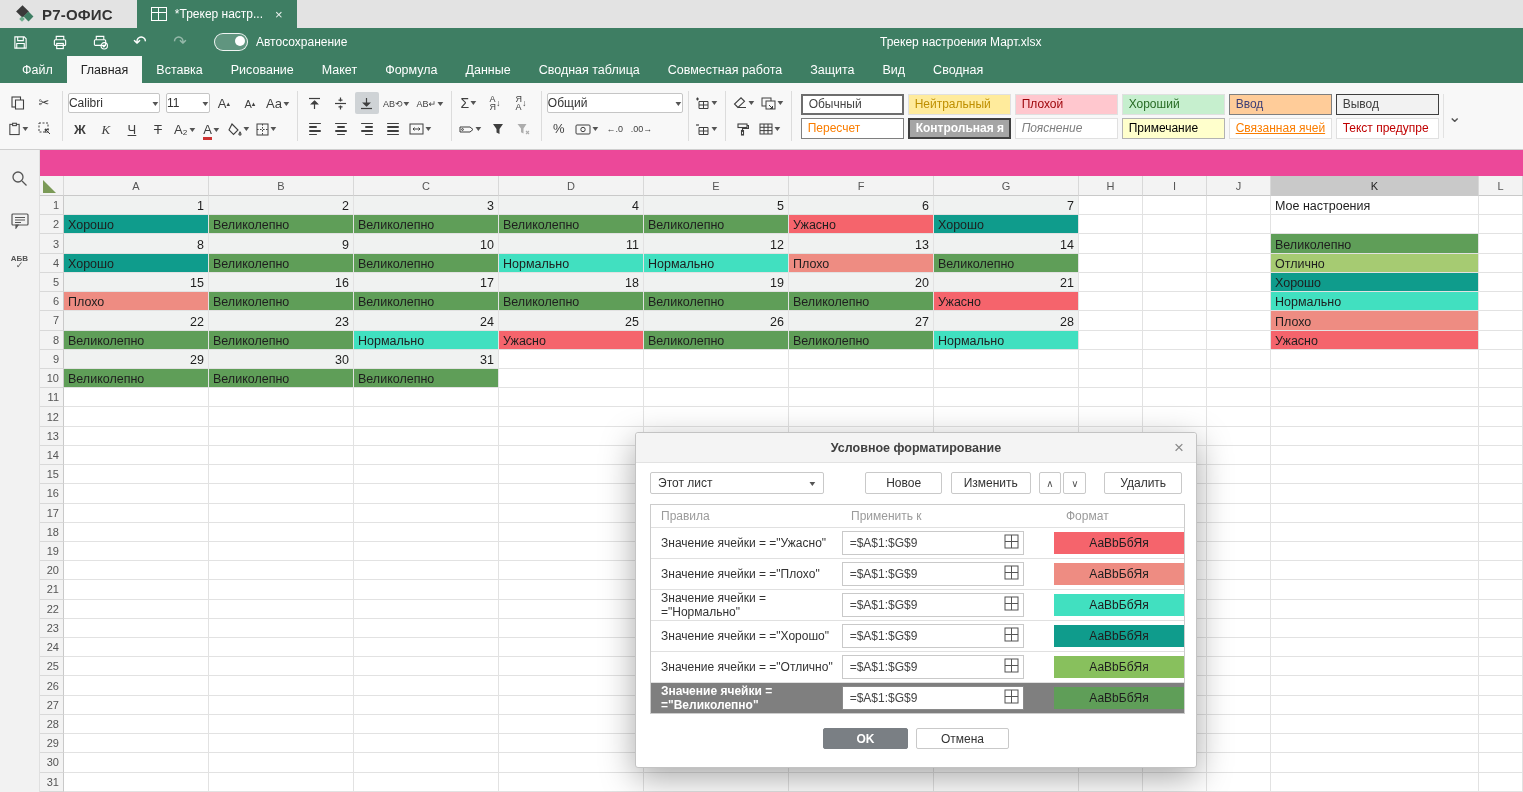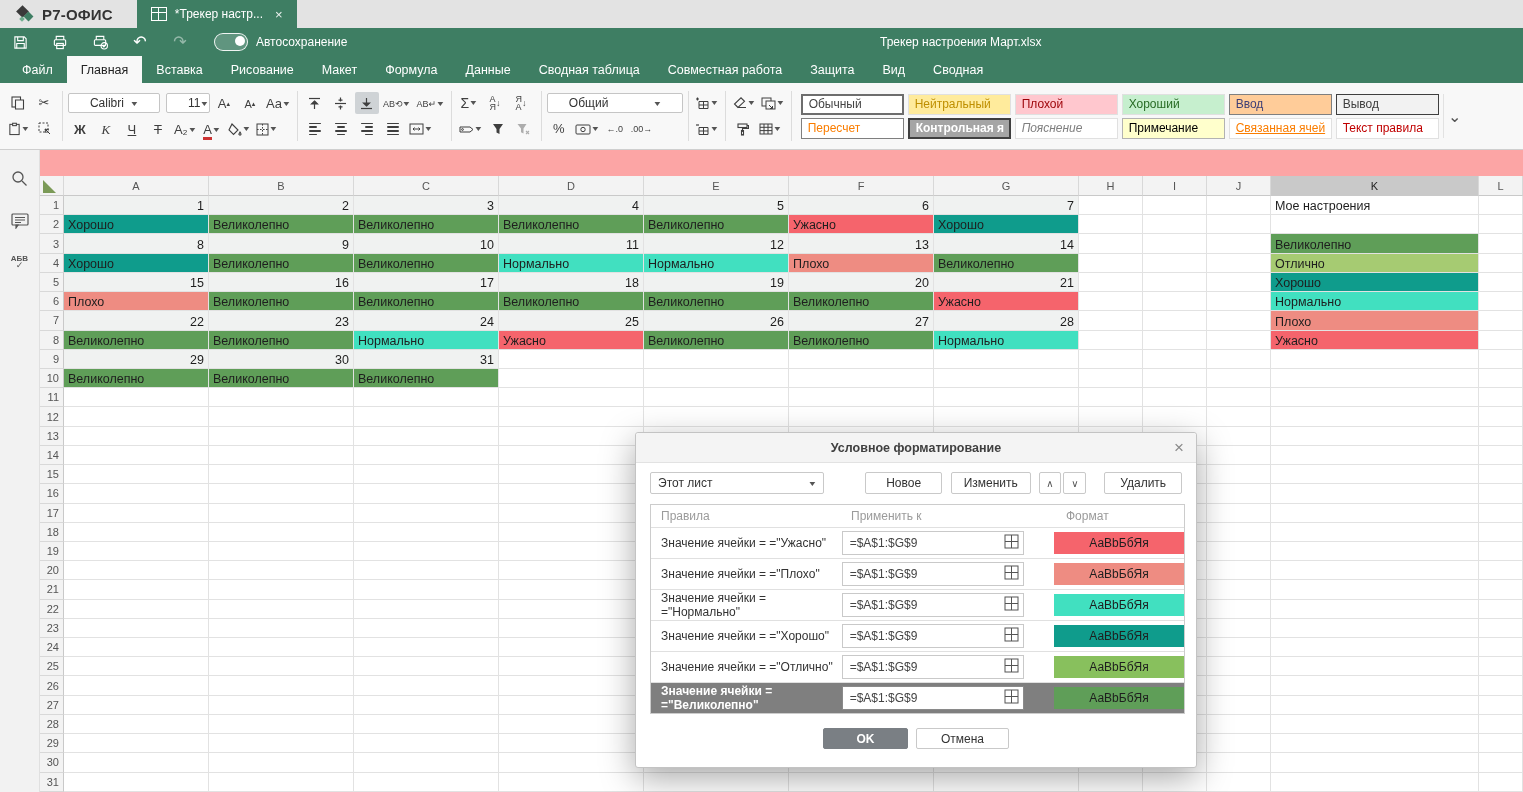--- a/index.html
+++ b/index.html
@@ -1,16 +1,16 @@
 <!DOCTYPE html>
 <html><head>
 <meta charset="utf-8">
 <style>
   html,body{margin:0;padding:0;background:#fff;font-family:"Liberation Sans",sans-serif;}
-  .app{position:relative;width:1523px;height:792px;overflow:hidden;background:#fca5a5;}
+  .app{position:relative;width:1523px;height:792px;overflow:hidden;background:#ec4899;}
 
   
   .tabbar{position:absolute;left:0;top:0;width:100%;height:28px;background:#e3e3e3;display:flex;align-items:stretch;}
   .logo{display:flex;align-items:center;gap:8px;padding:0 24px 0 16px;}
   .logo-diamonds{position:relative;width:18px;height:18px;}
   .dmd{position:absolute;transform:rotate(45deg);}
   .dmd.d1{width:9px;height:9px;background:#3a3a3a;left:2px;top:2px;}
   .dmd.d2{width:7px;height:7px;background:#3e7e63;left:9px;top:8px;}
   .dmd.d3{width:4px;height:4px;background:#6fae8f;left:4px;top:12px;}
   .logo-text{font-weight:bold;font-size:15px;color:#333;letter-spacing:.2px;}
@@ -39,21 +39,21 @@
   
   .ribbon{position:absolute;left:0;top:83px;width:100%;height:67px;background:#f8f8f8;border-bottom:1px solid #cfcfcf;display:flex;align-items:center;box-sizing:border-box;}
   .rdiv{width:1px;height:50px;background:#dcdcdc;margin:0 5px;flex:0 0 1px;}
   .rgroup{display:flex;flex-direction:column;gap:4px;justify-content:center;}
   .rrow{display:flex;align-items:center;gap:2px;height:22px;}
   .icn{min-width:24px;height:22px;display:flex;align-items:flex-end;justify-content:center;color:#3f3f3f;font-size:13px;line-height:20px;padding:0 2px;box-sizing:border-box;}
   .icn svg{display:block;margin:auto;}
   .icn.center{align-items:center;}
   .icn.sel{background:#cfd3d6;border-radius:2px;}
   .chev{font-size:7px;color:#555;margin-left:1px;transform:scaleX(1.4);}
-  .sel-box{background:#fff;border:1px solid #c5c5c5;border-radius:2px;height:20px;display:flex;align-items:center;justify-content:space-between;padding:0 21px;font-size:12px;color:#333;box-sizing:border-box;}
+  .sel-box{background:#fff;border:1px solid #c5c5c5;border-radius:2px;height:20px;display:flex;align-items:center;justify-content:space-between;padding:0 0;font-size:12px;color:#333;box-sizing:border-box;}
   .bars{display:inline-flex;flex-direction:column;gap:2px;justify-content:center;}
   .bars i{display:block;height:1.6px;background:#3f3f3f;border-radius:1px;}
   .glyph-b{font-weight:bold;}
   .glyph-i{font-style:italic;font-family:"Liberation Serif",serif;}
   .glyph-u{text-decoration:underline;}
   .glyph-s{text-decoration:line-through;}
   .fcolor{border-bottom:3px solid #c33;line-height:15px;}
   
   .gallery{display:grid;grid-template-columns:repeat(6,103px);grid-auto-rows:21px;gap:3px 4px;margin-left:4px;}
   .chip{display:flex;align-items:center;padding:0 6px;font-size:12px;background:#fff;border:1px solid #e0e0e0;white-space:nowrap;overflow:hidden;box-sizing:border-box;}
@@ -475,21 +475,21 @@
         <div class="chip" style="background: rgb(255, 235, 156); color: rgb(191, 143, 0);">Нейтральный</div>
         <div class="chip" style="background: rgb(255, 199, 206); color: rgb(156, 0, 6);">Плохой</div>
         <div class="chip" style="background: rgb(198, 239, 206); color: rgb(39, 107, 36);">Хороший</div>
         <div class="chip" style="background: rgb(255, 204, 153); color: rgb(63, 63, 118); border: 1px solid rgb(127, 127, 127);">Ввод</div>
         <div class="chip" style="background: rgb(242, 242, 242); color: rgb(63, 63, 63); border: 1px solid rgb(63, 63, 63);">Вывод</div>
         <div class="chip" style="background: rgb(255, 255, 255); color: rgb(250, 125, 0); border: 1px solid rgb(127, 127, 127);">Пересчет</div>
         <div class="chip" style="background: rgb(165, 165, 165); color: rgb(255, 255, 255); border: 2px solid rgb(63, 63, 63); font-weight: bold;">Контрольная я</div>
         <div class="chip" style="background: rgb(255, 255, 255); color: rgb(127, 127, 127); font-style: italic;">Пояснение</div>
         <div class="chip" style="background: rgb(255, 255, 204); color: rgb(0, 0, 0); border: 1px solid rgb(178, 178, 178);">Примечание</div>
         <div class="chip" style="background: rgb(255, 255, 255); color: rgb(250, 125, 0); text-decoration: underline;">Связанная ячей</div>
-        <div class="chip" style="background: rgb(255, 255, 255); color: rgb(192, 0, 0);">Текст правила</div>
+        <div class="chip" style="background: rgb(255, 255, 255); color: rgb(192, 0, 0);">Текст предупре</div>
       </div>
     <span class="more-btn">
         <span>⌄</span>
       </span>
   </div>
 
 
   <div class="lsidebar">
     <span class="sico">
         <span><svg width="17" height="17" viewBox="0 0 17 17" fill="none" stroke="#555" stroke-width="1.3">

